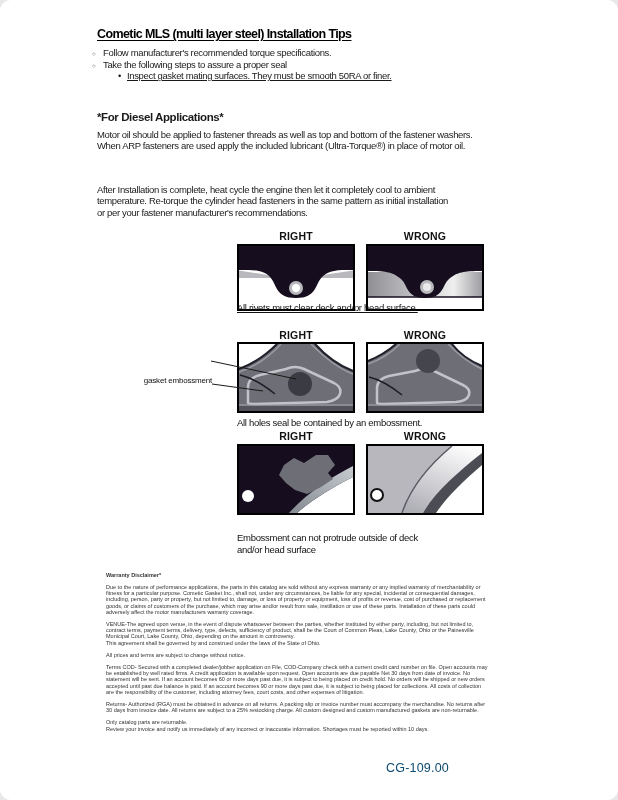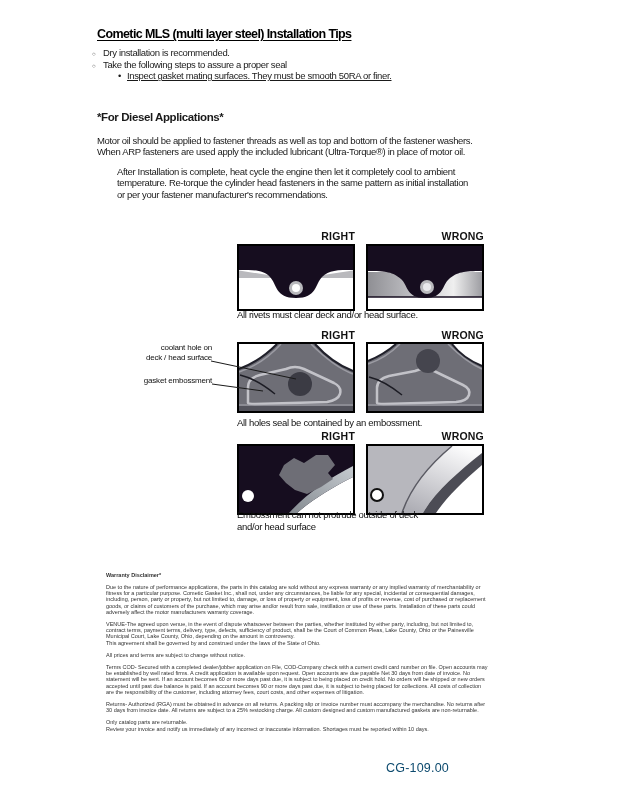--- a/index.html
+++ b/index.html
@@ -1,57 +1,57 @@
 <!DOCTYPE html>
 <html><head>
 <meta charset="utf-8">
 <style>
   html,body{margin:0;padding:0;background:#e8e8e8;}
   .page{
     position:relative;width:618px;height:800px;background:#ffffff;margin:0 auto;
-    font-family:"Liberation Sans","DejaVu Sans",sans-serif;color:#1a1a1a;overflow:hidden;
+    font-family:"Liberation Sans","DejaVu Sans",sans-serif;color:#1a1a1a;overflow:hidden;border-radius:11px;
   }
   .abs{position:absolute;}
   .page-title{
     left:97px;top:27px;font-size:12.5px;font-weight:bold;letter-spacing:-0.6px;
     text-decoration:underline;text-underline-offset:2px;color:#000;white-space:nowrap;
   }
   .tips{left:92px;top:47px;width:480px;font-size:9.5px;line-height:11.6px;letter-spacing:-0.35px;}
   .tip-row{position:relative;padding-left:11px;}
   .tip-row::before{content:"○";position:absolute;left:0;top:2.4px;font-size:6px;color:#1a1a1a;}
   .tip-sub{position:relative;margin-left:26px;padding-left:9px;text-decoration:underline;}
   .tip-sub::before{content:"•";position:absolute;left:0;top:0;font-size:9.5px;color:#1a1a1a;}
   .diesel-heading{left:97px;top:111px;font-size:11.5px;font-weight:bold;letter-spacing:-0.4px;}
   .body-para{left:97px;width:465px;font-size:9.5px;line-height:11.3px;letter-spacing:-0.35px;white-space:pre-line;}
-  .p1{top:135px;} .p2{top:166px;margin-left:20px;} .p3{top:209px;}
-  .dlabel{width:118px;text-align:right;font-size:10.5px;font-weight:bold;letter-spacing:0.2px;color:#111;}
+  .p1{top:129px;} .p2{top:184px;} .p3{top:209px;}
+  .dlabel{width:118px;text-align:center;font-size:10.5px;font-weight:bold;letter-spacing:0.2px;color:#111;}
   .dbox{width:118px;}
   .dbox svg{display:block;width:118px;}
   .col-l{left:237px;} .col-r{left:366px;}
   .lab1{top:230px;} .lab2{top:329px;} .lab3{top:430px;}
   .box1{top:244px;height:67px;} .box2{top:342px;height:71px;} .box3{top:444px;height:71px;}
   .dcaption{left:237px;font-size:9.5px;letter-spacing:-0.3px;line-height:11.5px;white-space:pre-line;color:#111;}
-  .cap1{top:309px;} .cap2{top:417px;} .cap3{top:509px;}
+  .cap1{top:302px;text-decoration:underline;} .cap2{top:417px;} .cap3{top:532px;}
   .annotation{left:100px;width:112px;text-align:right;font-size:8px;line-height:9.6px;letter-spacing:-0.2px;white-space:pre-line;color:#111;}
   .ann1{top:343px;} .ann2{top:376px;}
   .leader-lines{left:205px;top:355px;width:100px;height:40px;pointer-events:none;z-index:5;}
   .disclaimer{left:106px;top:572px;width:416px;color:#333;}
   .disclaimer h4{margin:0 0 6px 0;font-size:5.5px;font-weight:bold;}
   .disclaimer p{margin:0 0 6px 0;font-size:5.5px;line-height:6.2px;white-space:pre-line;}
   .footer-code{left:386px;top:761px;font-size:12.5px;letter-spacing:0.2px;color:#0c4a6e;}
 </style>
 </head>
 <body>
 
 <div class="page">
 
   <div class="abs page-title">Cometic MLS (multi layer steel) Installation Tips</div>
 
   <div class="abs tips">
-    <div class="tip-row"><span>Dry installation is recommended.</span></div>
+    <div class="tip-row"><span>Follow manufacturer's recommended torque specifications.</span></div>
     <div class="tip-row"><span>Take the following steps to assure a proper seal</span></div>
     <div class="tip-sub"><span>Inspect gasket mating surfaces.  They must be smooth 50RA or finer.</span></div>
   </div>
 
   <div class="abs diesel-heading">*For Diesel Applications*</div>
   <div class="abs body-para p1">Motor oil should be applied to fastener threads as well as top and bottom of the fastener washers.
 When ARP fasteners are used apply the included lubricant (Ultra-Torque®) in place of motor oil.</div>
   <div class="abs body-para p2">After Installation is complete, heat cycle the engine then let it completely cool to ambient
 temperature. Re-torque the cylinder head fasteners in the same pattern as initial installation
 or per your fastener manufacturer's recommendations.</div>
@@ -90,22 +90,20 @@
       <circle cx="61" cy="43" r="4" fill="#e9e9ec"></circle>
       <rect x="1" y="1" width="116" height="65" fill="none" stroke="#000000" stroke-width="2"></rect>
     </svg>
   </div>
 
   <div class="abs dcaption cap1">All rivets must clear deck and/or head surface.</div>
 
   <div class="abs dlabel col-l lab2">RIGHT</div>
   <div class="abs dlabel col-r lab2">WRONG</div>
 
-  <div class="abs annotation ann1">coolant hole on
-deck / head surface</div>
   <div class="abs annotation ann2">gasket embossment</div>
 
   <div class="abs dbox col-l box2">
     <svg viewBox="0 0 118 71">
       <rect width="118" height="71" fill="#6e6e76"></rect>
       <path d="M44,2 C34,13 20,24 2,30" stroke="#9c9ca4" stroke-width="1.5" fill="none"></path>
       <path d="M74,2 C86,14 100,26 116,32" stroke="#9c9ca4" stroke-width="1.5" fill="none"></path>
       <path d="M2,2 L40,2 C30,12 16,22 2,27 Z" fill="#ffffff"></path>
       <path d="M40,2 C30,12 16,22 2,27" stroke="#20202a" stroke-width="2" fill="none"></path>
       <path d="M78,2 L116,2 L116,29 C100,23 87,12 78,2 Z" fill="#ffffff"></path>

